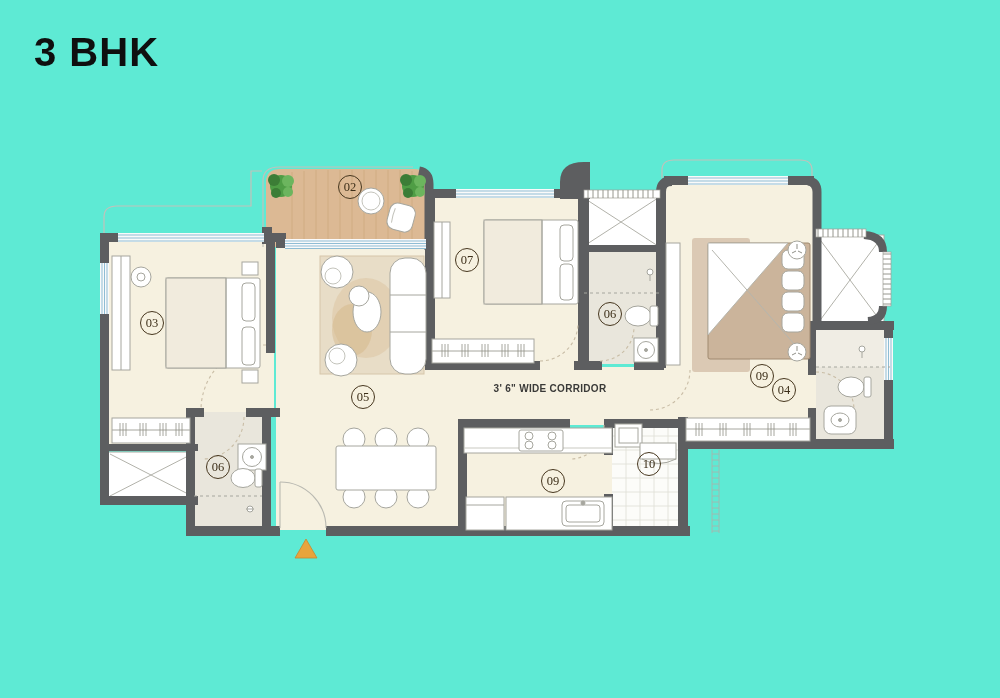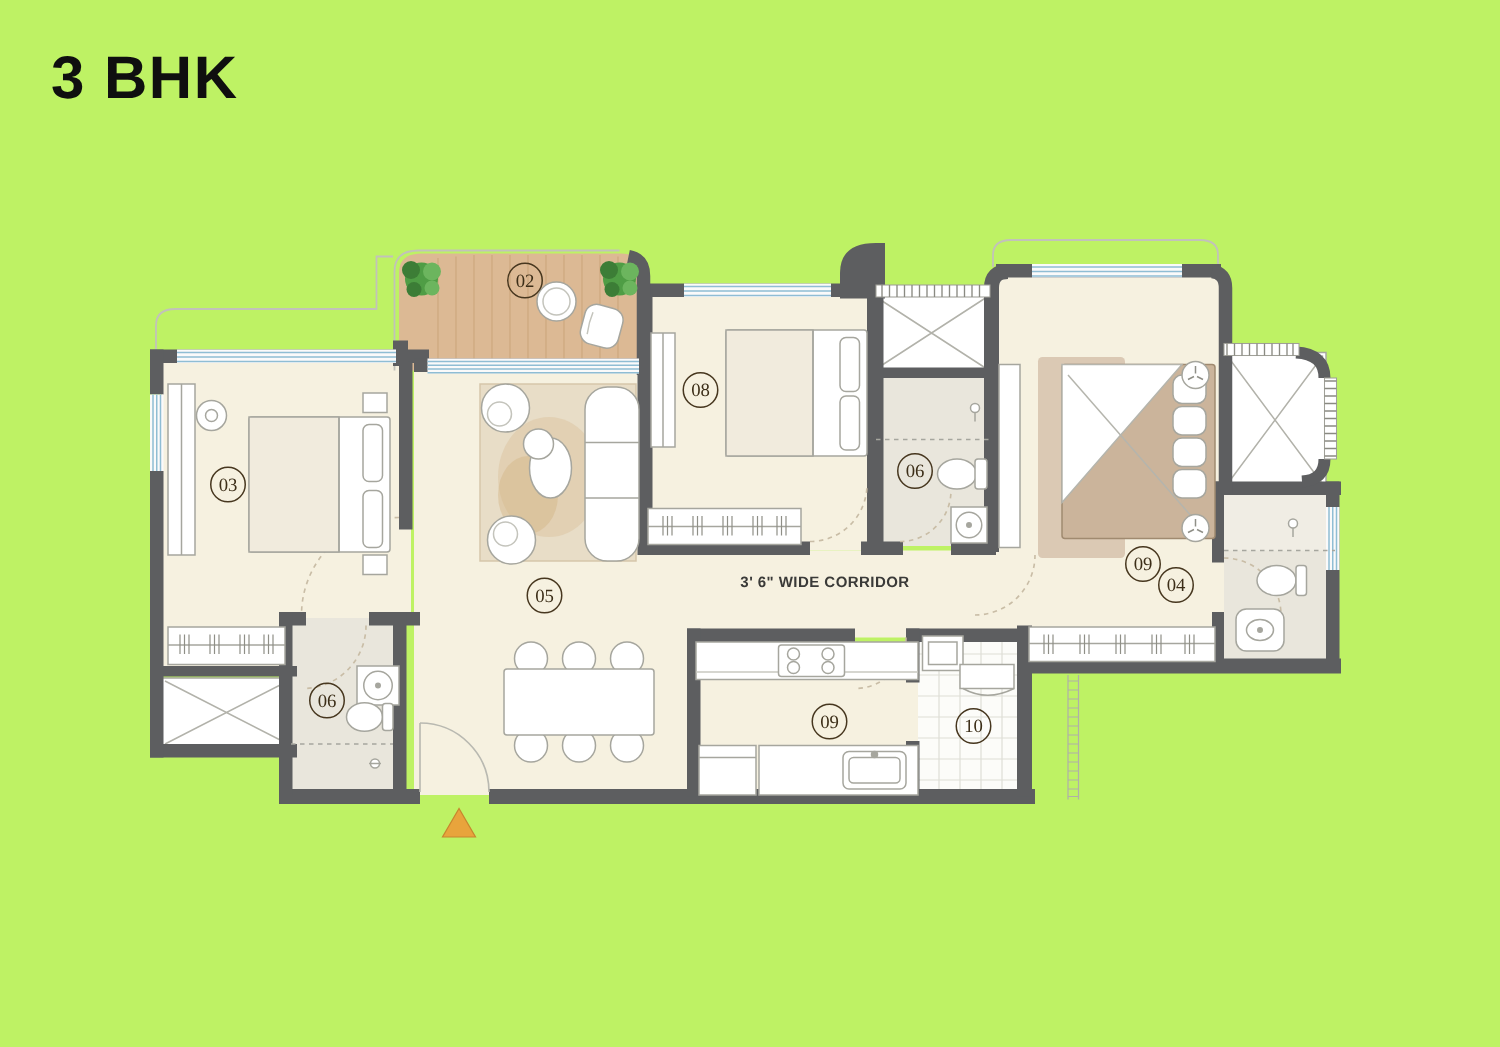--- a/index.html
+++ b/index.html
@@ -1,16 +1,16 @@
 <!DOCTYPE html>
 <html><head>
 <meta charset="utf-8">
 <style>
   html,body{margin:0;padding:0;background:#ffffff;}
-  .stage{position:relative;width:1000px;height:698px;background:#bef264;overflow:hidden;
+  .stage{position:relative;width:1000px;height:698px;background:#5eead4;overflow:hidden;
          font-family:"Liberation Sans", sans-serif;}
   .title{position:absolute;left:34px;top:30px;font-size:40px;font-weight:700;
          letter-spacing:1px;color:#0f0f0f;}
   svg{position:absolute;left:0;top:0;}
   .rlabel{position:absolute;width:22px;height:22px;border:1.3px solid #47371f;border-radius:50%;
           display:flex;align-items:center;justify-content:center;transform:translate(-50%,-50%);
           font-family:"Liberation Serif", serif;font-size:12.5px;color:#3c2e18;background:transparent;}
   .corridor-text{position:absolute;left:455px;top:383px;width:190px;text-align:center;
           font-size:10px;font-weight:700;letter-spacing:.3px;color:#3a3a38;}
 </style>
@@ -299,26 +299,26 @@
   <div class="rlabel" style="left:784px;top:390px">
       <span>04</span>
     </div>
   <div class="rlabel" style="left:152px;top:323px">
       <span>03</span>
     </div>
   <div class="rlabel" style="left:218px;top:467px">
       <span>06</span>
     </div>
   <div class="rlabel" style="left:467px;top:260px">
-      <span>08</span>
+      <span>07</span>
     </div>
   <div class="rlabel" style="left:610px;top:314px">
       <span>06</span>
     </div>
   <div class="rlabel" style="left:553px;top:481px">
       <span>09</span>
     </div>
-  <div class="rlabel" style="left:649px;top:484px">
+  <div class="rlabel" style="left:649px;top:464px">
       <span>10</span>
     </div>
 
   <div class="corridor-text">3' 6" WIDE CORRIDOR</div>
 </div>
 
 </body></html>

